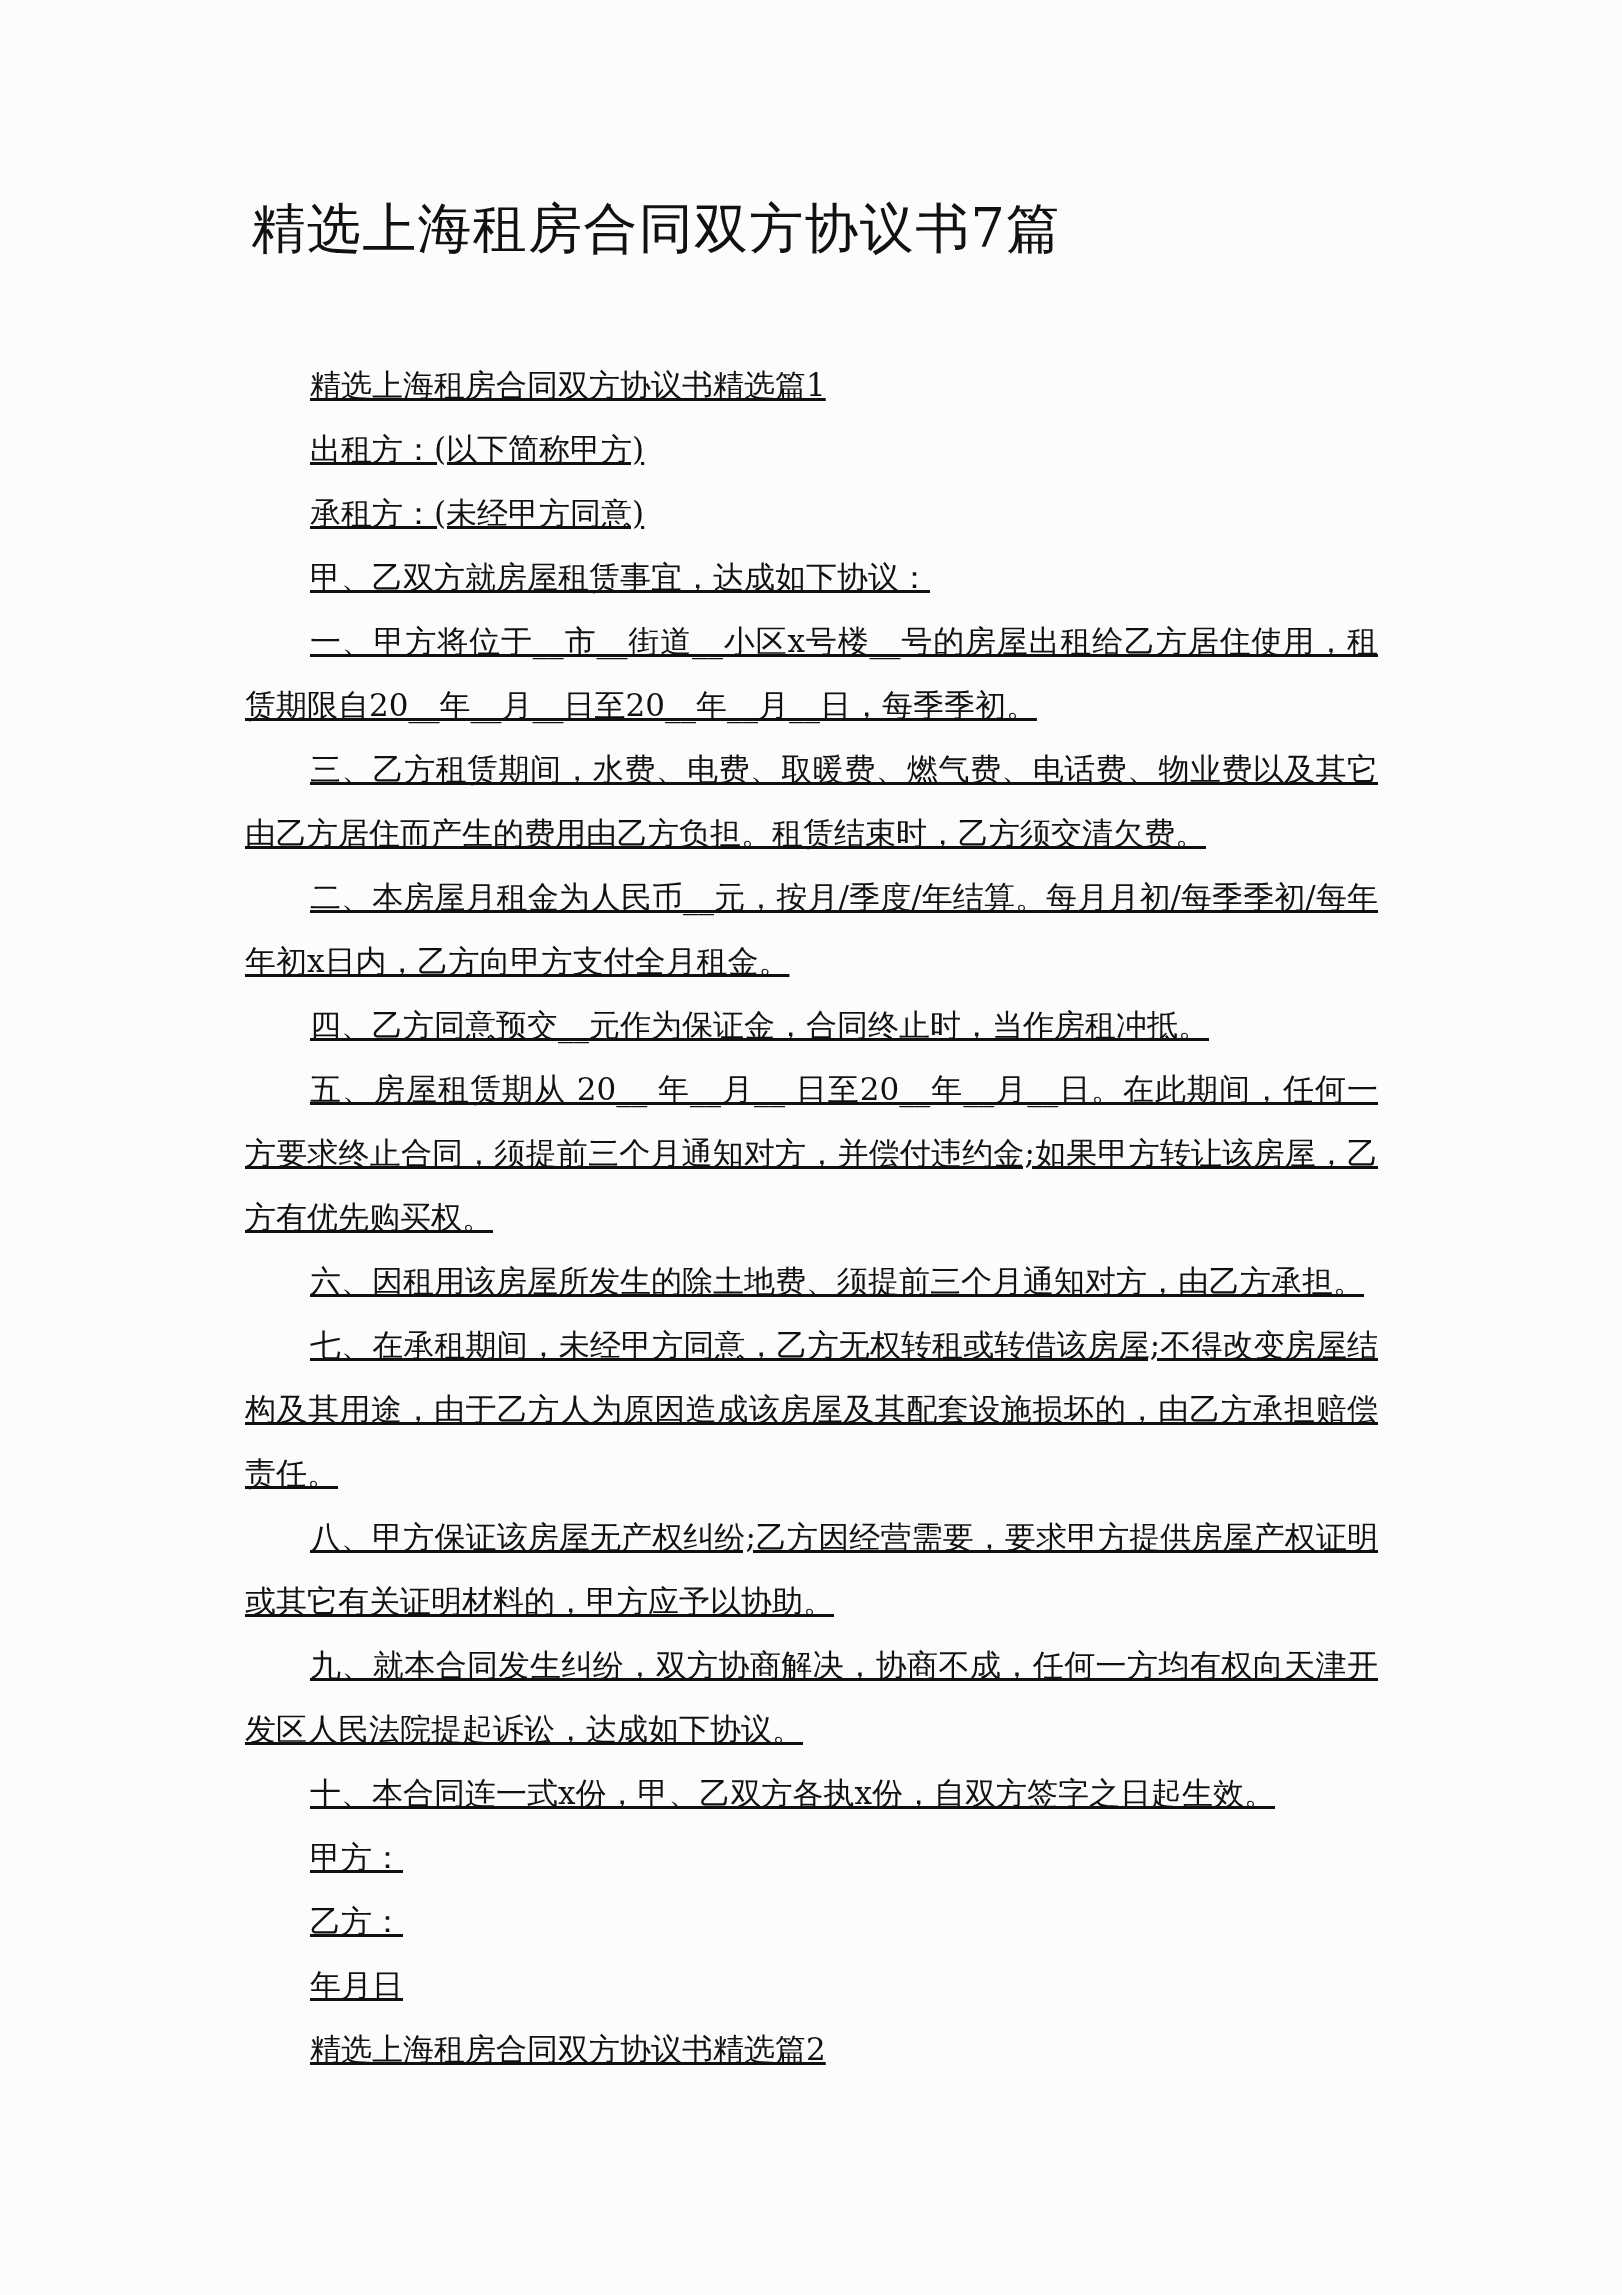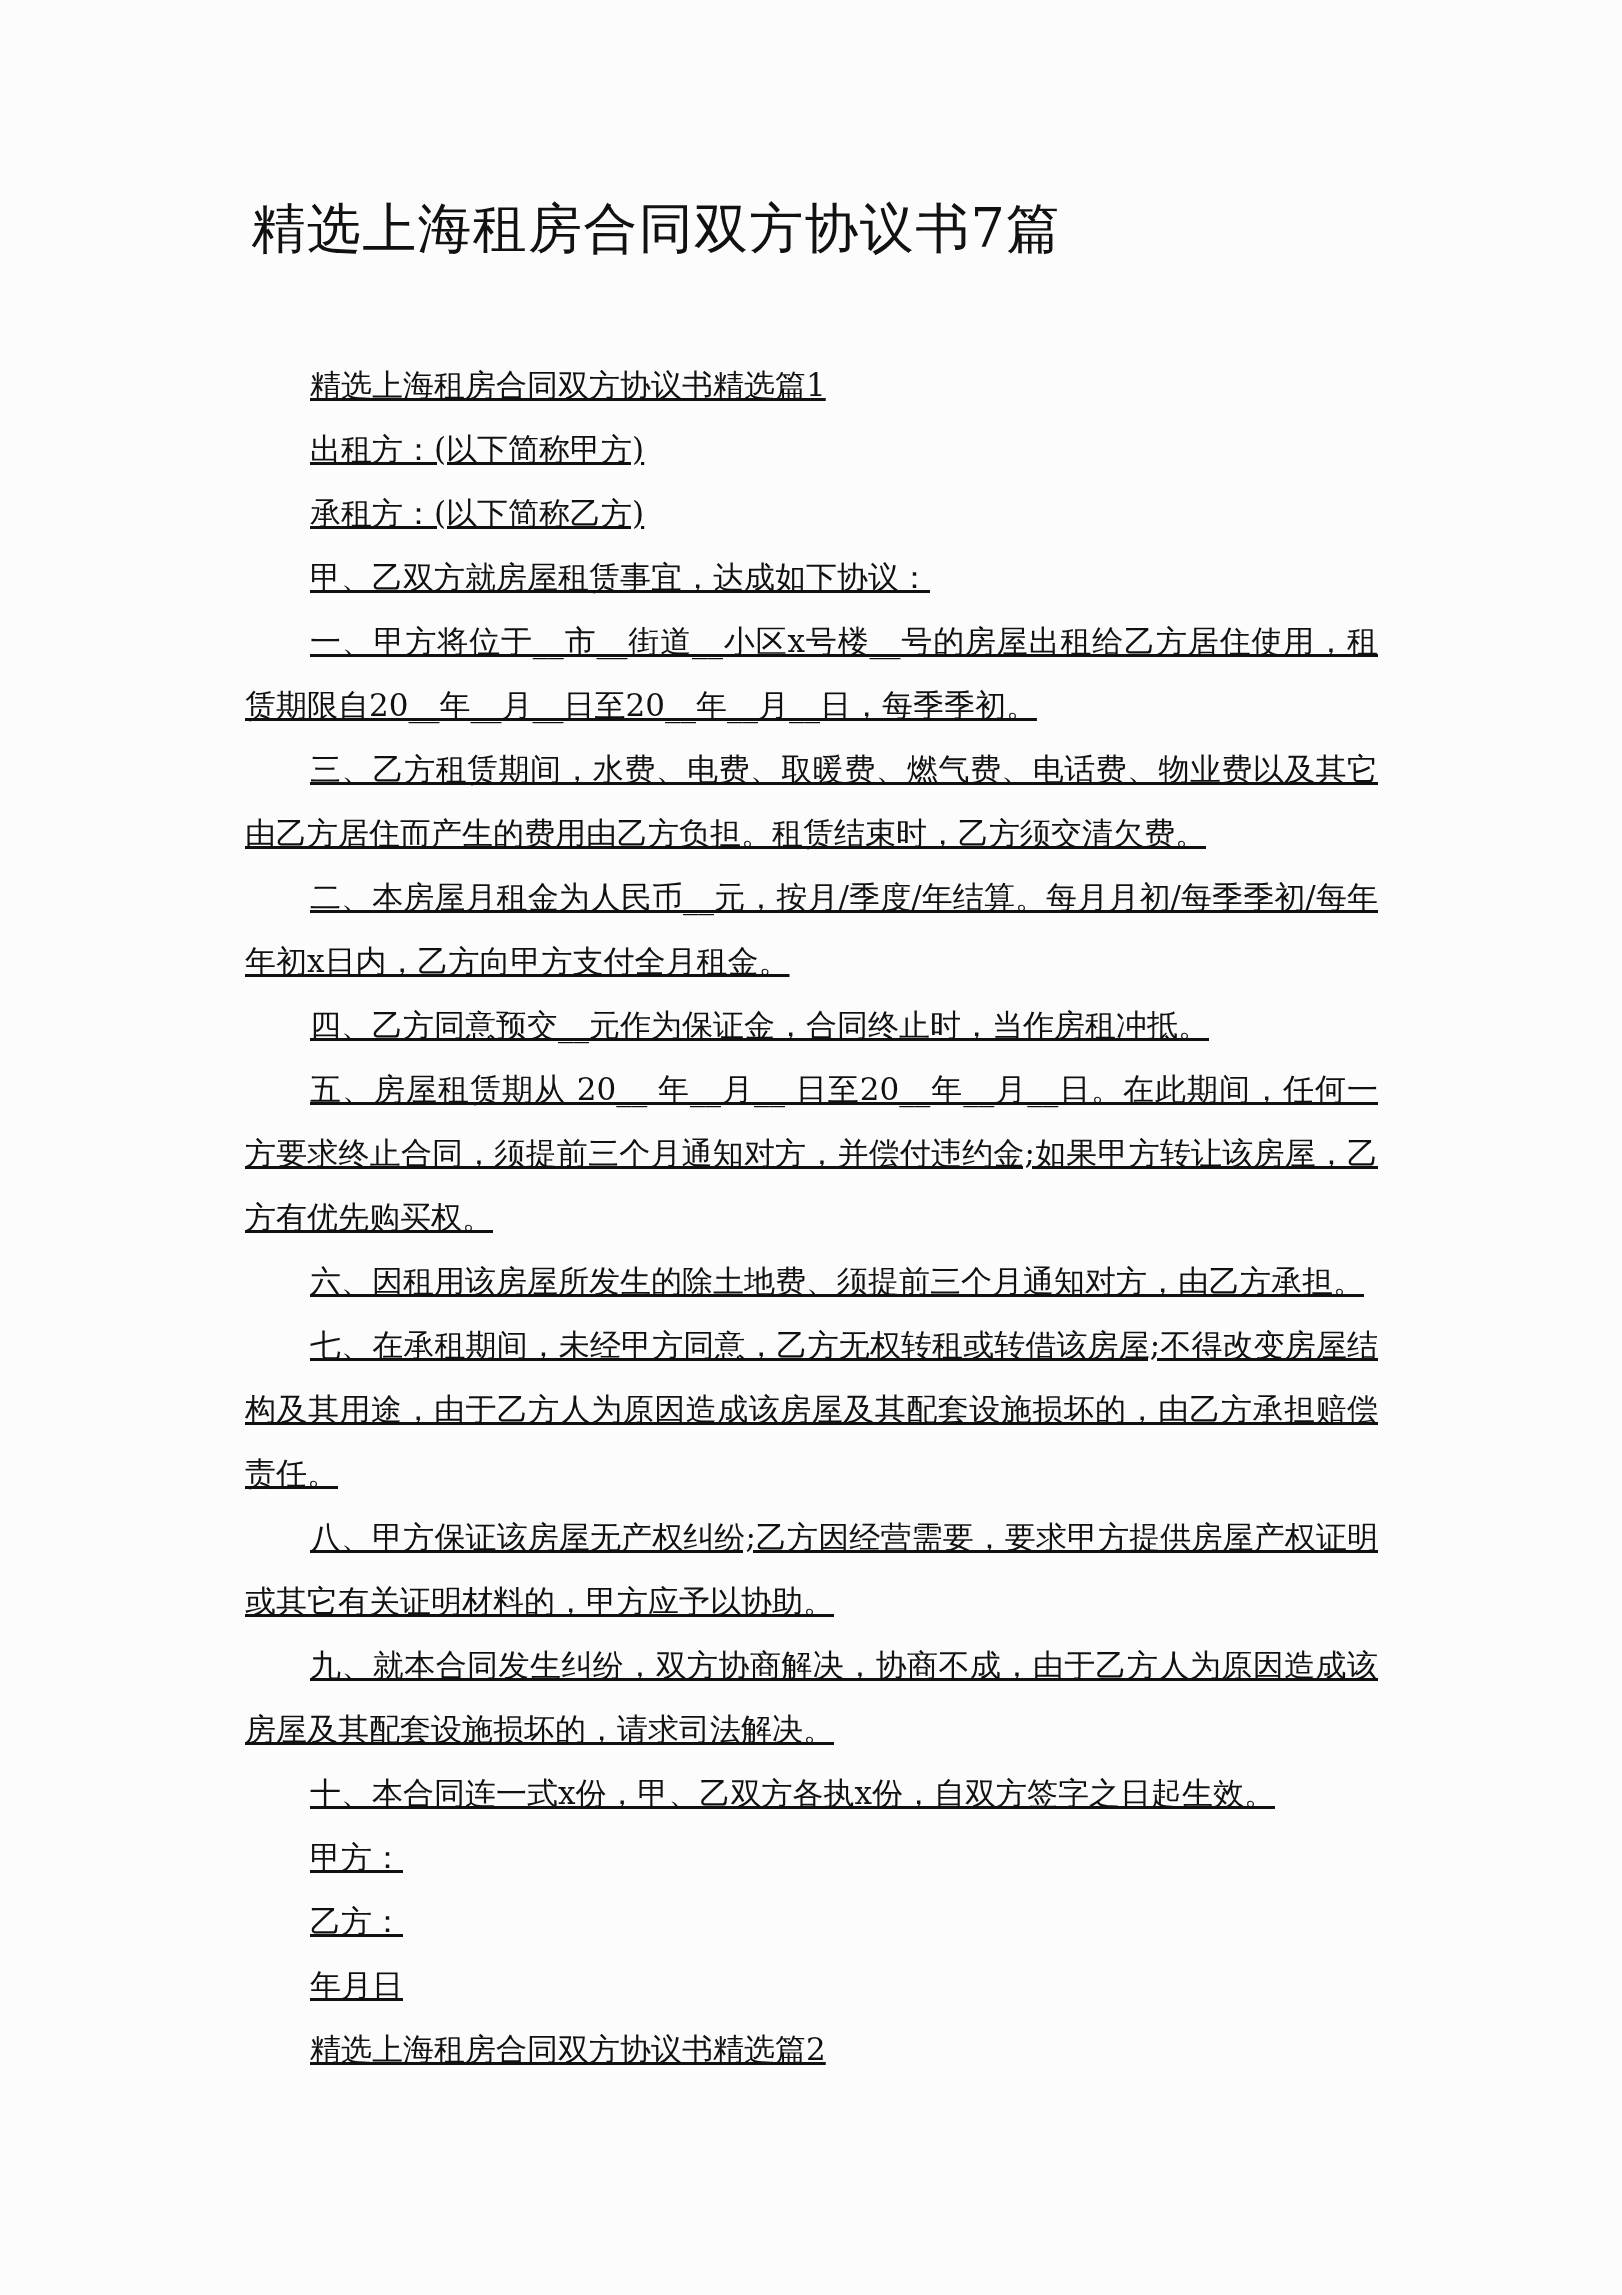--- a/index.html
+++ b/index.html
@@ -51,31 +51,31 @@
 </style>
 </head>
 <body>
 
 <div class="page">
   <h1 class="title">精选上海租房合同双方协议书7篇</h1>
 
   <div class="body">
     <p>精选上海租房合同双方协议书精选篇1</p>
     <p>出租方：(以下简称甲方)</p>
-    <p>承租方：(以下简称乙方)</p>
+    <p>承租方：(未经甲方同意)</p>
     <p>甲、乙双方就房屋租赁事宜，达成如下协议：</p>
     <p>一、甲方将位于__市__街道__小区x号楼__号的房屋出租给乙方居住使用，租赁期限自20__年__月__日至20__年__月__日，每季季初。</p>
     <p>三、乙方租赁期间，水费、电费、取暖费、燃气费、电话费、物业费以及其它由乙方居住而产生的费用由乙方负担。租赁结束时，乙方须交清欠费。</p>
     <p>二、本房屋月租金为人民币__元，按月/季度/年结算。每月月初/每季季初/每年年初x日内，乙方向甲方支付全月租金。</p>
     <p>四、乙方同意预交__元作为保证金，合同终止时，当作房租冲抵。</p>
     <p>五、房屋租赁期从 20__ 年__月__ 日至20__年__月__日。在此期间，任何一方要求终止合同，须提前三个月通知对方，并偿付违约金;如果甲方转让该房屋，乙方有优先购买权。</p>
     <p>六、因租用该房屋所发生的除土地费、须提前三个月通知对方，由乙方承担。</p>
     <p>七、在承租期间，未经甲方同意，乙方无权转租或转借该房屋;不得改变房屋结构及其用途，由于乙方人为原因造成该房屋及其配套设施损坏的，由乙方承担赔偿责任。</p>
     <p>八、甲方保证该房屋无产权纠纷;乙方因经营需要，要求甲方提供房屋产权证明或其它有关证明材料的，甲方应予以协助。</p>
-    <p>九、就本合同发生纠纷，双方协商解决，协商不成，由于乙方人为原因造成该房屋及其配套设施损坏的，请求司法解决。</p>
+    <p>九、就本合同发生纠纷，双方协商解决，协商不成，任何一方均有权向天津开发区人民法院提起诉讼，达成如下协议。</p>
     <p>十、本合同连一式x份，甲、乙双方各执x份，自双方签字之日起生效。</p>
     <p>甲方：</p>
     <p>乙方：</p>
     <p>年月日</p>
     <p>精选上海租房合同双方协议书精选篇2</p>
   </div>
 </div>
 
 
 </body></html>

